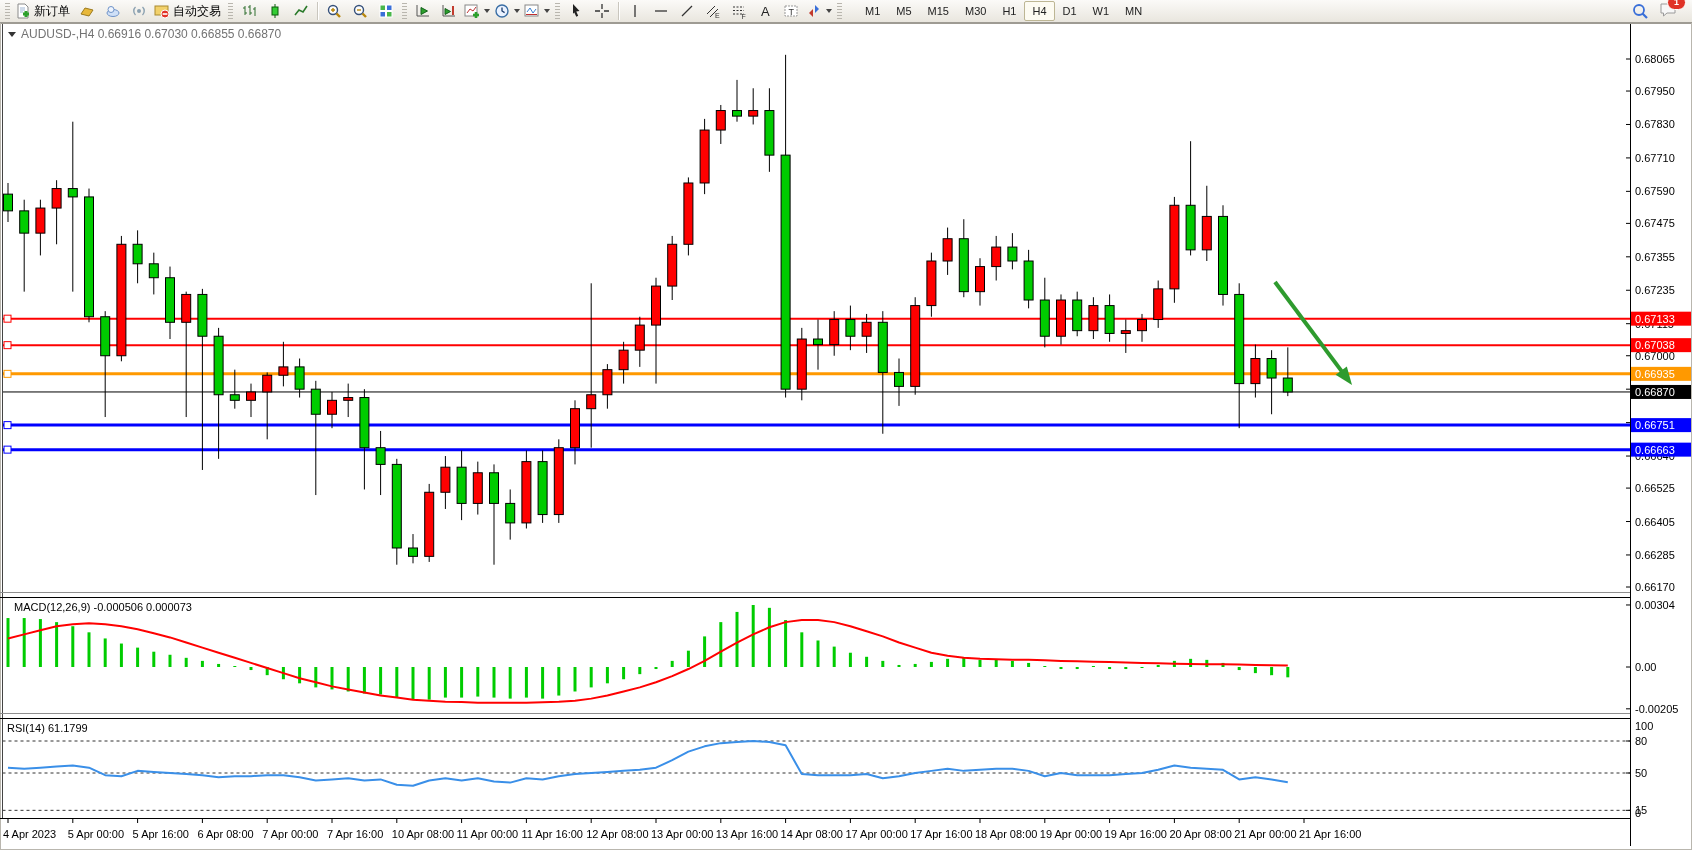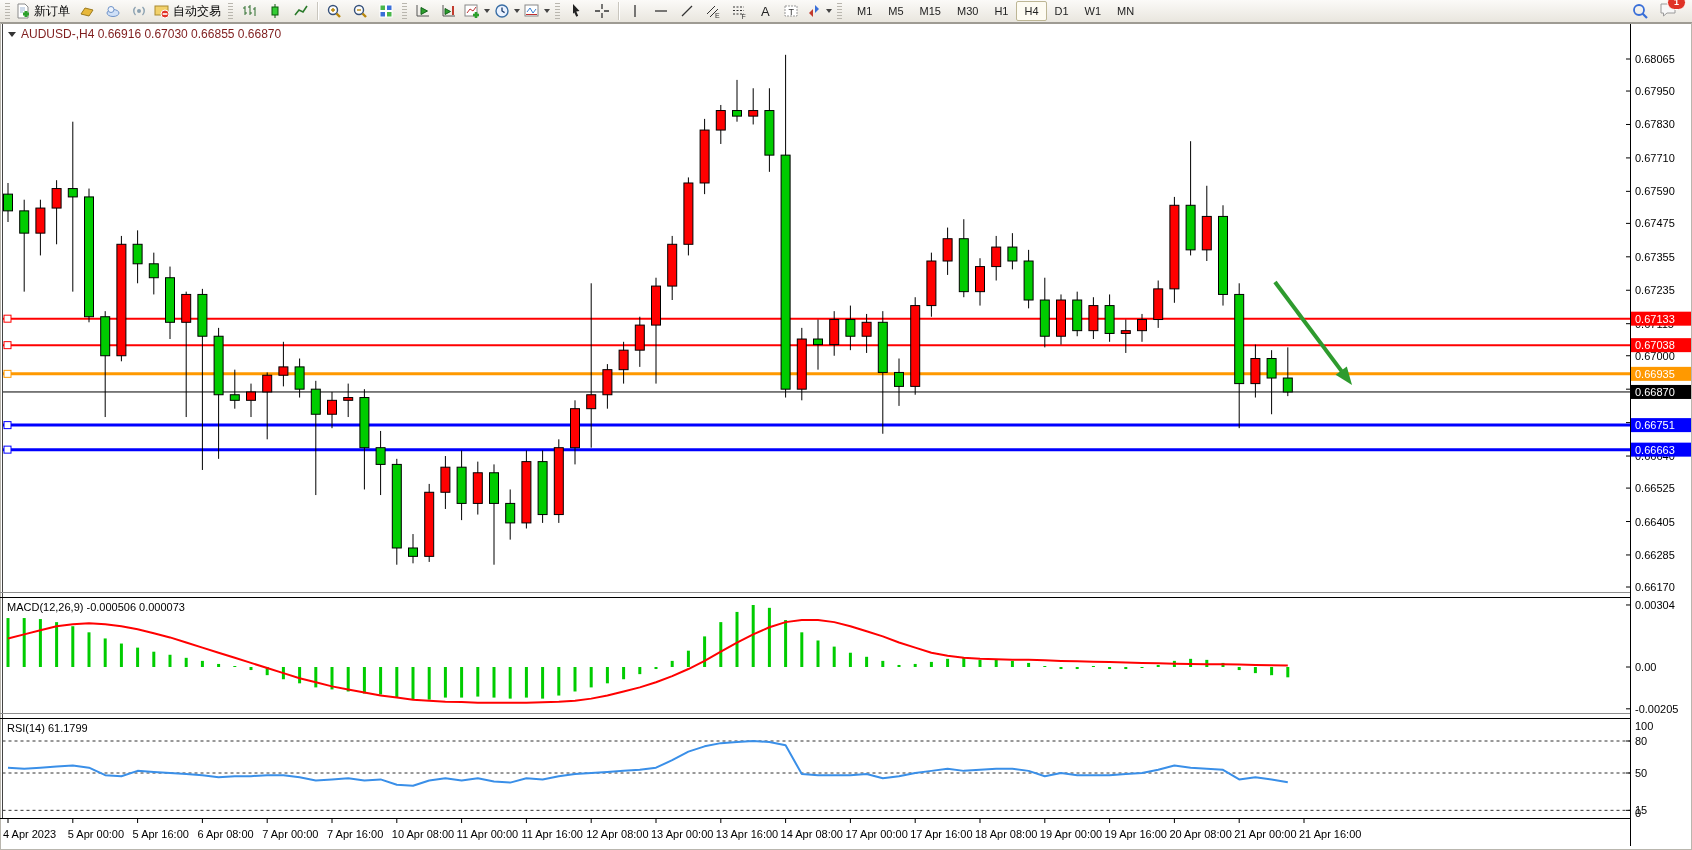--- a/index.html
+++ b/index.html
@@ -10,35 +10,35 @@
     display:flex;align-items:center;box-sizing:border-box;padding-left:2px;}
   .grip{width:5px;height:16px;margin:0 3px;
     background:repeating-linear-gradient(180deg,#b9b6ae 0 1px,transparent 1px 3px);}
   .sep{width:1px;height:18px;background:#c9c6be;box-shadow:1px 0 0 #fff;margin:0 3px;}
   .tbtn{height:21px;min-width:22px;display:flex;align-items:center;justify-content:center;
     gap:3px;padding:0 2px;cursor:default;}
   .tbtn svg{display:block;}
   .tlabel{font-size:12px;color:#000;white-space:nowrap;padding-right:2px;}
   .caret{width:0;height:0;border-left:3px solid transparent;border-right:3px solid transparent;
     border-top:4px solid #444;margin-left:1px;}
-  .tfbar{display:flex;align-items:center;margin-left:4px;}
+  .tfbar{display:flex;align-items:center;margin-left:12px;}
   .tfbtn{font-size:11px;color:#222;padding:3px 7px;border:1px solid transparent;border-radius:2px;}
   .tfbtn.active{background:#fdfbf2;border:1px solid #bdb694;}
   .tb-right{margin-left:auto;display:flex;align-items:center;padding-right:14px;gap:10px;}
   .chatwrap{position:relative;}
   .badge{position:absolute;top:-6px;right:-8px;min-width:13px;height:13px;border-radius:8px;
     background:#e03227;color:#fff;font-size:9px;font-weight:bold;display:flex;
     align-items:center;justify-content:center;padding:0 2px;border:1px solid #fff;}
   
-  .chart-title{position:absolute;left:8px;top:27px;z-index:3;font-size:12px;color:#7f1d1d;
+  .chart-title{position:absolute;left:8px;top:27px;z-index:3;font-size:12px;color:#737373;
     display:flex;align-items:center;gap:5px;}
   .tri-down{width:0;height:0;border-left:4px solid transparent;border-right:4px solid transparent;
     border-top:5px solid #333;}
   .ind-label{position:absolute;left:7px;z-index:3;font-size:11px;color:#000;}
-  #macd-label{top:601px;}
+  #macd-label{top:601px;margin-left:7px;}
   #rsi-label{top:722px;}
   svg text{font-family:"Liberation Sans",sans-serif;}
 </style>
 </head>
 <body>
 
 <div class="app">
 
   
   <div class="toolbar">

